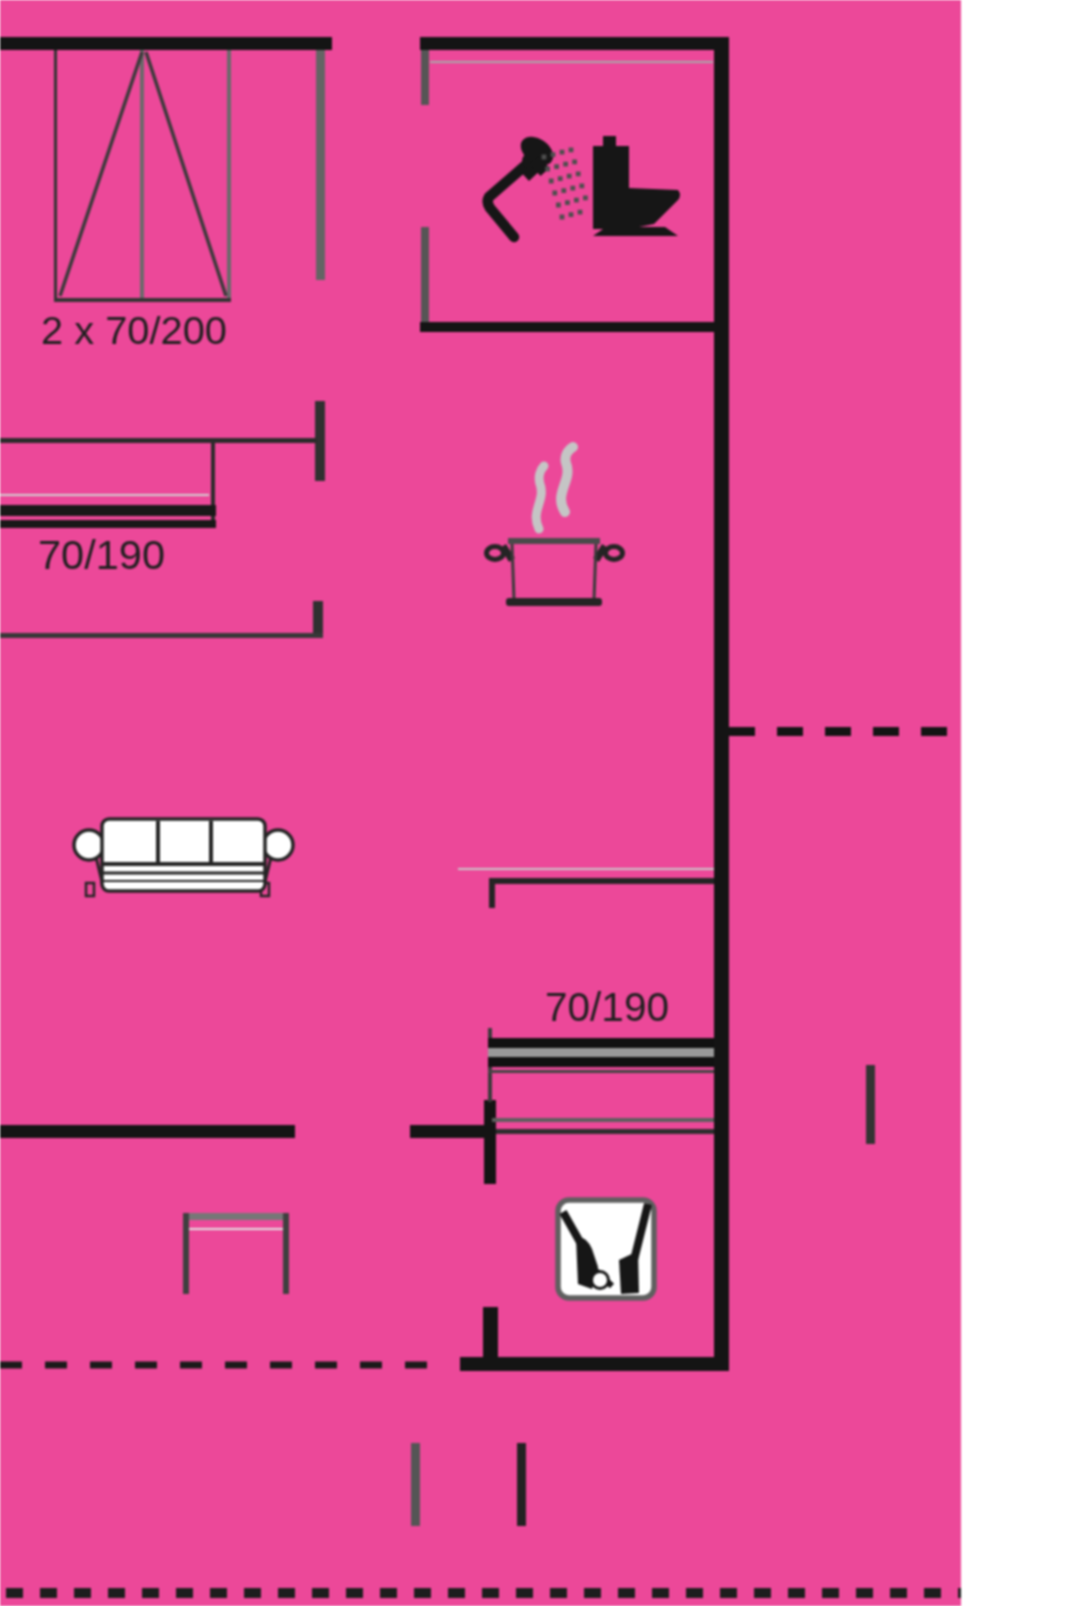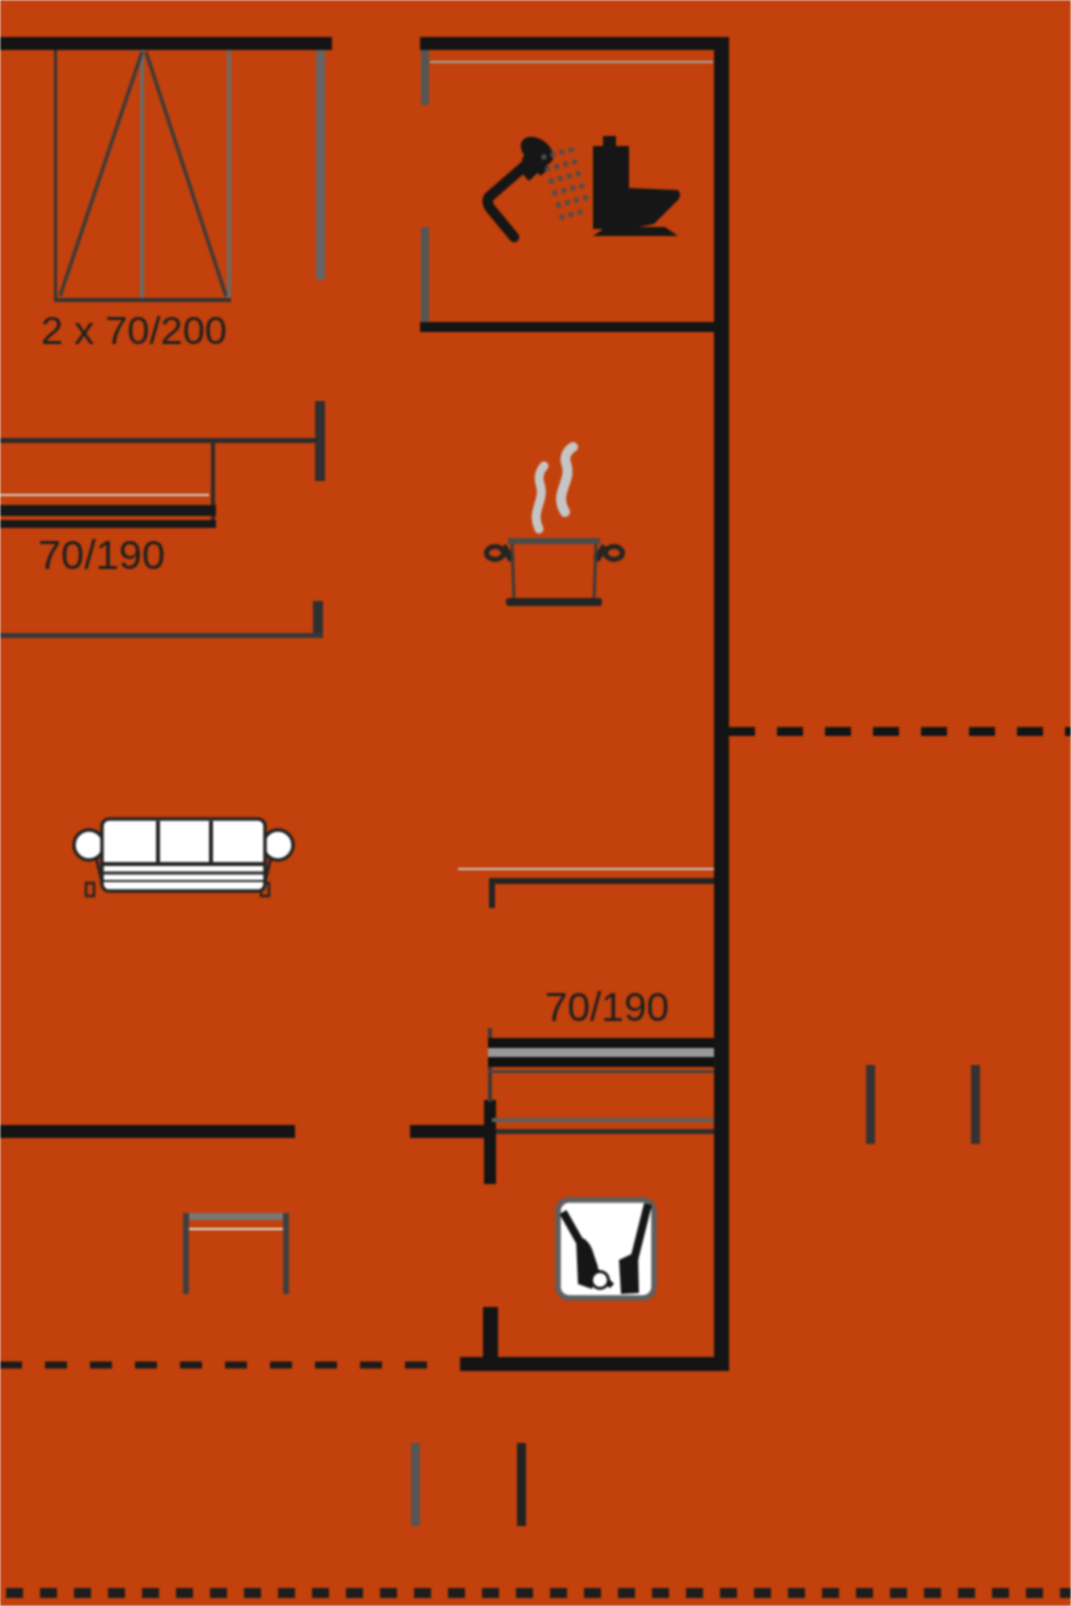--- a/index.html
+++ b/index.html
@@ -1,16 +1,16 @@
 <!DOCTYPE html>
 <html><head>
 <meta charset="utf-8">
 <style>
   html,body{margin:0;padding:0;background:#ffffff;}
-  #plan{position:relative;width:1071px;height:1606px;background:#c2410c;overflow:hidden;filter:blur(0.8px);}
+  #plan{position:relative;width:961px;height:1606px;background:#ec4899;overflow:hidden;filter:blur(0.8px);}
   svg{position:absolute;left:0;top:0;}
   text{font-family:"Liberation Sans",sans-serif;fill:#1f1f1f;}
 </style>
 </head>
 <body>
 <div id="plan">
 <svg width="1071" height="1606" viewBox="0 0 1071 1606">
 
   <rect x="0" y="37" width="332" height="13" fill="#141414"></rect>
   <rect x="420" y="37" width="309" height="13" fill="#141414"></rect>

